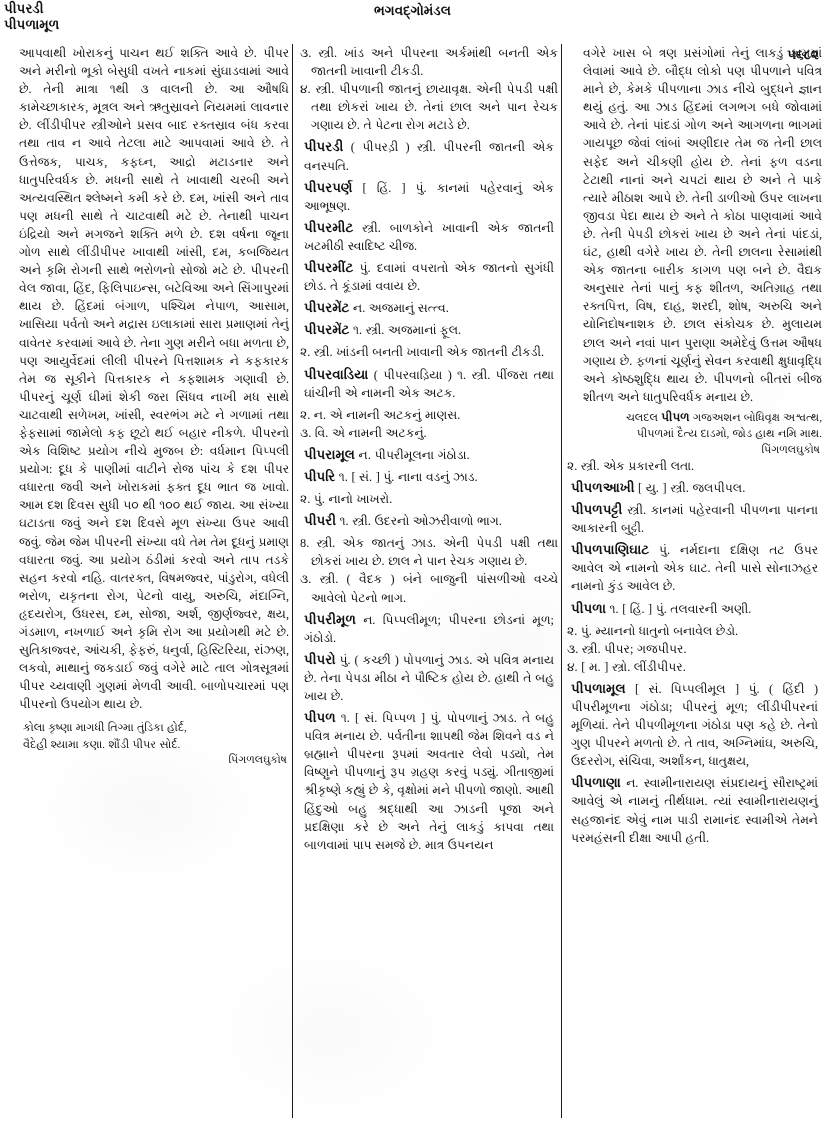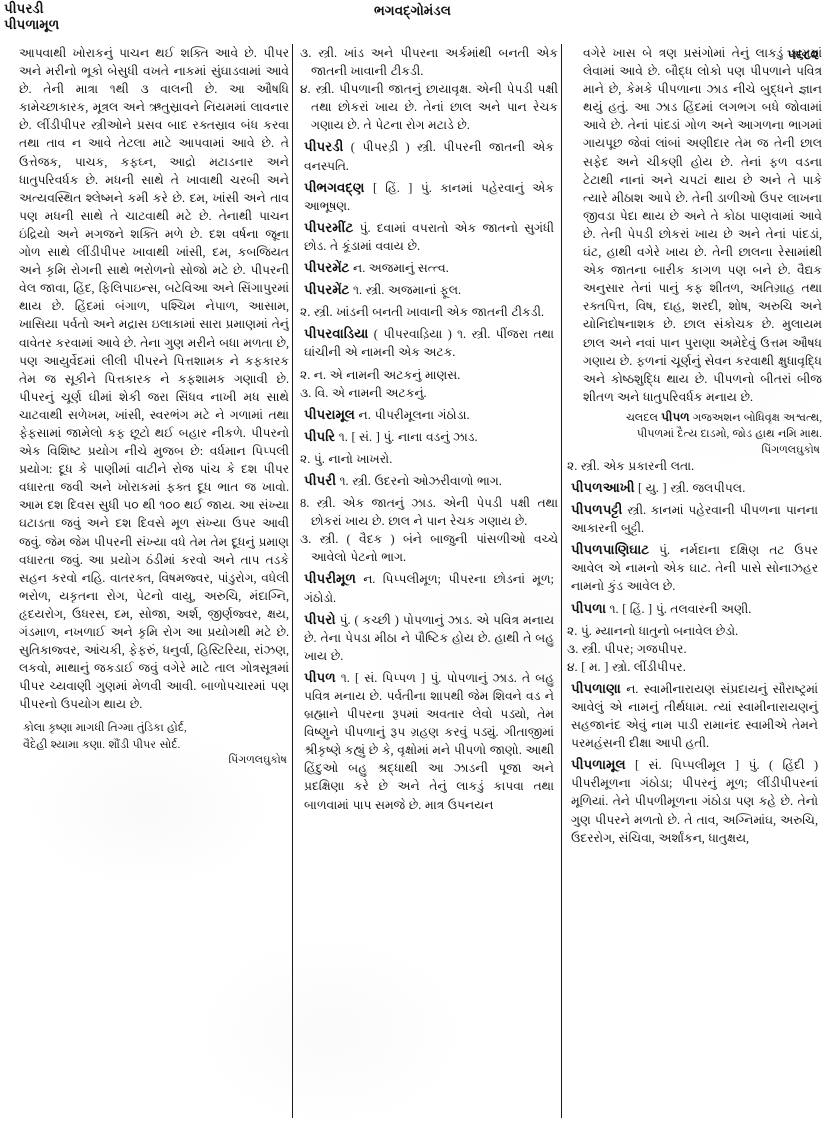--- a/index.html
+++ b/index.html
@@ -172,21 +172,22 @@
         <div class="fline">કોલા કૃષ્ણા માગધી તિગ્મા તુંડિકા હોર્દ,</div>
         <div class="fline">વૈદેહી શ્યામા કણા. શૌંડી પીપર સોર્દ.</div>
       </div>
       <div class="cite">પિંગળલઘુકોષ</div>
     </div>
 
     <div class="col col-2">
         <p class="sub">૩. સ્ત્રી. ખાંડ અને પીપરના અર્કમાંથી બનતી એક જાતની ખાવાની ટીકડી.</p>
         <p class="sub">૪. સ્ત્રી. પીપળાની જાતનું છાયાવૃક્ષ. એની પેપડી પક્ષી તથા છોકરાં ખાય છે. તેનાં છાલ અને પાન રેચક ગણાય છે. તે પેટના રોગ મટાડે છે.</p>
         <p class="entry"><span class="hw">પીપરડી</span><span> ( પીપરડ઼ી ) સ્ત્રી. પીપરની જાતની એક વનસ્પતિ.</span></p>
-        <p class="entry"><span class="hw">પીભગવદ્ણ</span><span> [ હિં. ] પું. કાનમાં પહેરવાનું એક આભૂષણ.</span></p>
+        <p class="entry"><span class="hw">પીપરપર્ણ</span><span> [ હિં. ] પું. કાનમાં પહેરવાનું એક આભૂષણ.</span></p>
+        <p class="entry"><span class="hw">પીપરમીટ</span><span> સ્ત્રી. બાળકોને ખાવાની એક જાતની ખટમીઠી સ્વાદિષ્ટ ચીજ.</span></p>
         <p class="entry"><span class="hw">પીપરમીંટ</span><span> પું. દવામાં વપરાતો એક જાતનો સુગંધી છોડ. તે કૂંડામાં વવાય છે.</span></p>
         <p class="entry"><span class="hw">પીપરમેંટ</span><span> ન. અજમાનું સત્ત્વ.</span></p>
         <p class="entry"><span class="hw">પીપરમેંટ</span><span> ૧. સ્ત્રી. અજમાનાં ફૂલ.</span></p>
         <p class="sub">૨. સ્ત્રી. ખાંડની બનતી ખાવાની એક જાતની ટીકડી.</p>
         <p class="entry"><span class="hw">પીપરવાડિયા</span><span> ( પીપરવાડ઼િયા ) ૧. સ્ત્રી. પીંજરા તથા ઘાંચીની એ નામની એક અટક.</span></p>
         <p class="sub">૨. ન. એ નામની અટકનું માણસ.</p>
         <p class="sub">૩. વિ. એ નામની અટકનું.</p>
         <p class="entry"><span class="hw">પીપરામૂલ</span><span> ન. પીપરીમૂલના ગંઠોડા.</span></p>
         <p class="entry"><span class="hw">પીપરિ</span><span> ૧. [ સં. ] પું. નાના વડનું ઝાડ.</span></p>
         <p class="sub">૨. પું. નાનો ખાખરો.</p>
@@ -206,18 +207,18 @@
         </div>
         <div class="cite">પિંગળલઘુકોષ</div>
         <p class="sub">૨. સ્ત્રી. એક પ્રકારની લતા.</p>
         <p class="entry"><span class="hw">પીપળઆખી</span><span> [ યુ. ] સ્ત્રી. જલપીપલ.</span></p>
         <p class="entry"><span class="hw">પીપળપટ્ટી</span><span> સ્ત્રી. કાનમાં પહેરવાની પીપળના પાનના આકારની બુટ્ટી.</span></p>
         <p class="entry"><span class="hw">પીપળપાણિઘાટ</span><span> પું. નર્મદાના દક્ષિણ તટ ઉપર આવેલ એ નામનો એક ઘાટ. તેની પાસે સોનાઝહર નામનો કુંડ આવેલ છે.</span></p>
         <p class="entry"><span class="hw">પીપળા</span><span> ૧. [ હિં. ] પું. તલવારની અણી.</span></p>
         <p class="sub">૨. પું. મ્યાનનો ધાતુનો બનાવેલ છેડો.</p>
         <p class="sub">૩. સ્ત્રી. પીપર; ગજપીપર.</p>
         <p class="sub">૪. [ મ. ] સ્ત્રો. લીંડીપીપર.</p>
+        <p class="entry"><span class="hw">પીપળામૂલ</span><span> [ સં. પિપ્પલીમૂલ ] પું. ( હિંદી ) પીપરીમૂળના ગંઠોડા; પીપરનું મૂળ; લીંડીપીપરનાં મૂળિયાં. તેને પીપળીમૂળના ગંઠોડા પણ કહે છે. તેનો ગુણ પીપરને મળતો છે. તે તાવ, અગ્નિમાંઘ, અરુચિ, ઉદરરોગ, સંચિવા, અર્શાંકન, ધાતુક્ષય,</span></p>
         <p class="entry"><span class="hw">પીપળાણા</span><span> ન. સ્વામીનારાયણ સંપ્રદાયનું સૌરાષ્ટ્રમાં આવેલું એ નામનું તીર્થધામ. ત્યાં સ્વામીનારાયણનું સહજાનંદ એવું નામ પાડી રામાનંદ સ્વામીએ તેમને પરમહંસની દીક્ષા આપી હતી.</span></p>
-        <p class="entry"><span class="hw">પીપળામૂલ</span><span> [ સં. પિપ્પલીમૂલ ] પું. ( હિંદી ) પીપરીમૂળના ગંઠોડા; પીપરનું મૂળ; લીંડીપીપરનાં મૂળિયાં. તેને પીપળીમૂળના ગંઠોડા પણ કહે છે. તેનો ગુણ પીપરને મળતો છે. તે તાવ, અગ્નિમાંઘ, અરુચિ, ઉદરરોગ, સંચિવા, અર્શાંકન, ધાતુક્ષય,</span></p>
       </div>
 
   </div>
 </div>
 
 </body></html>

